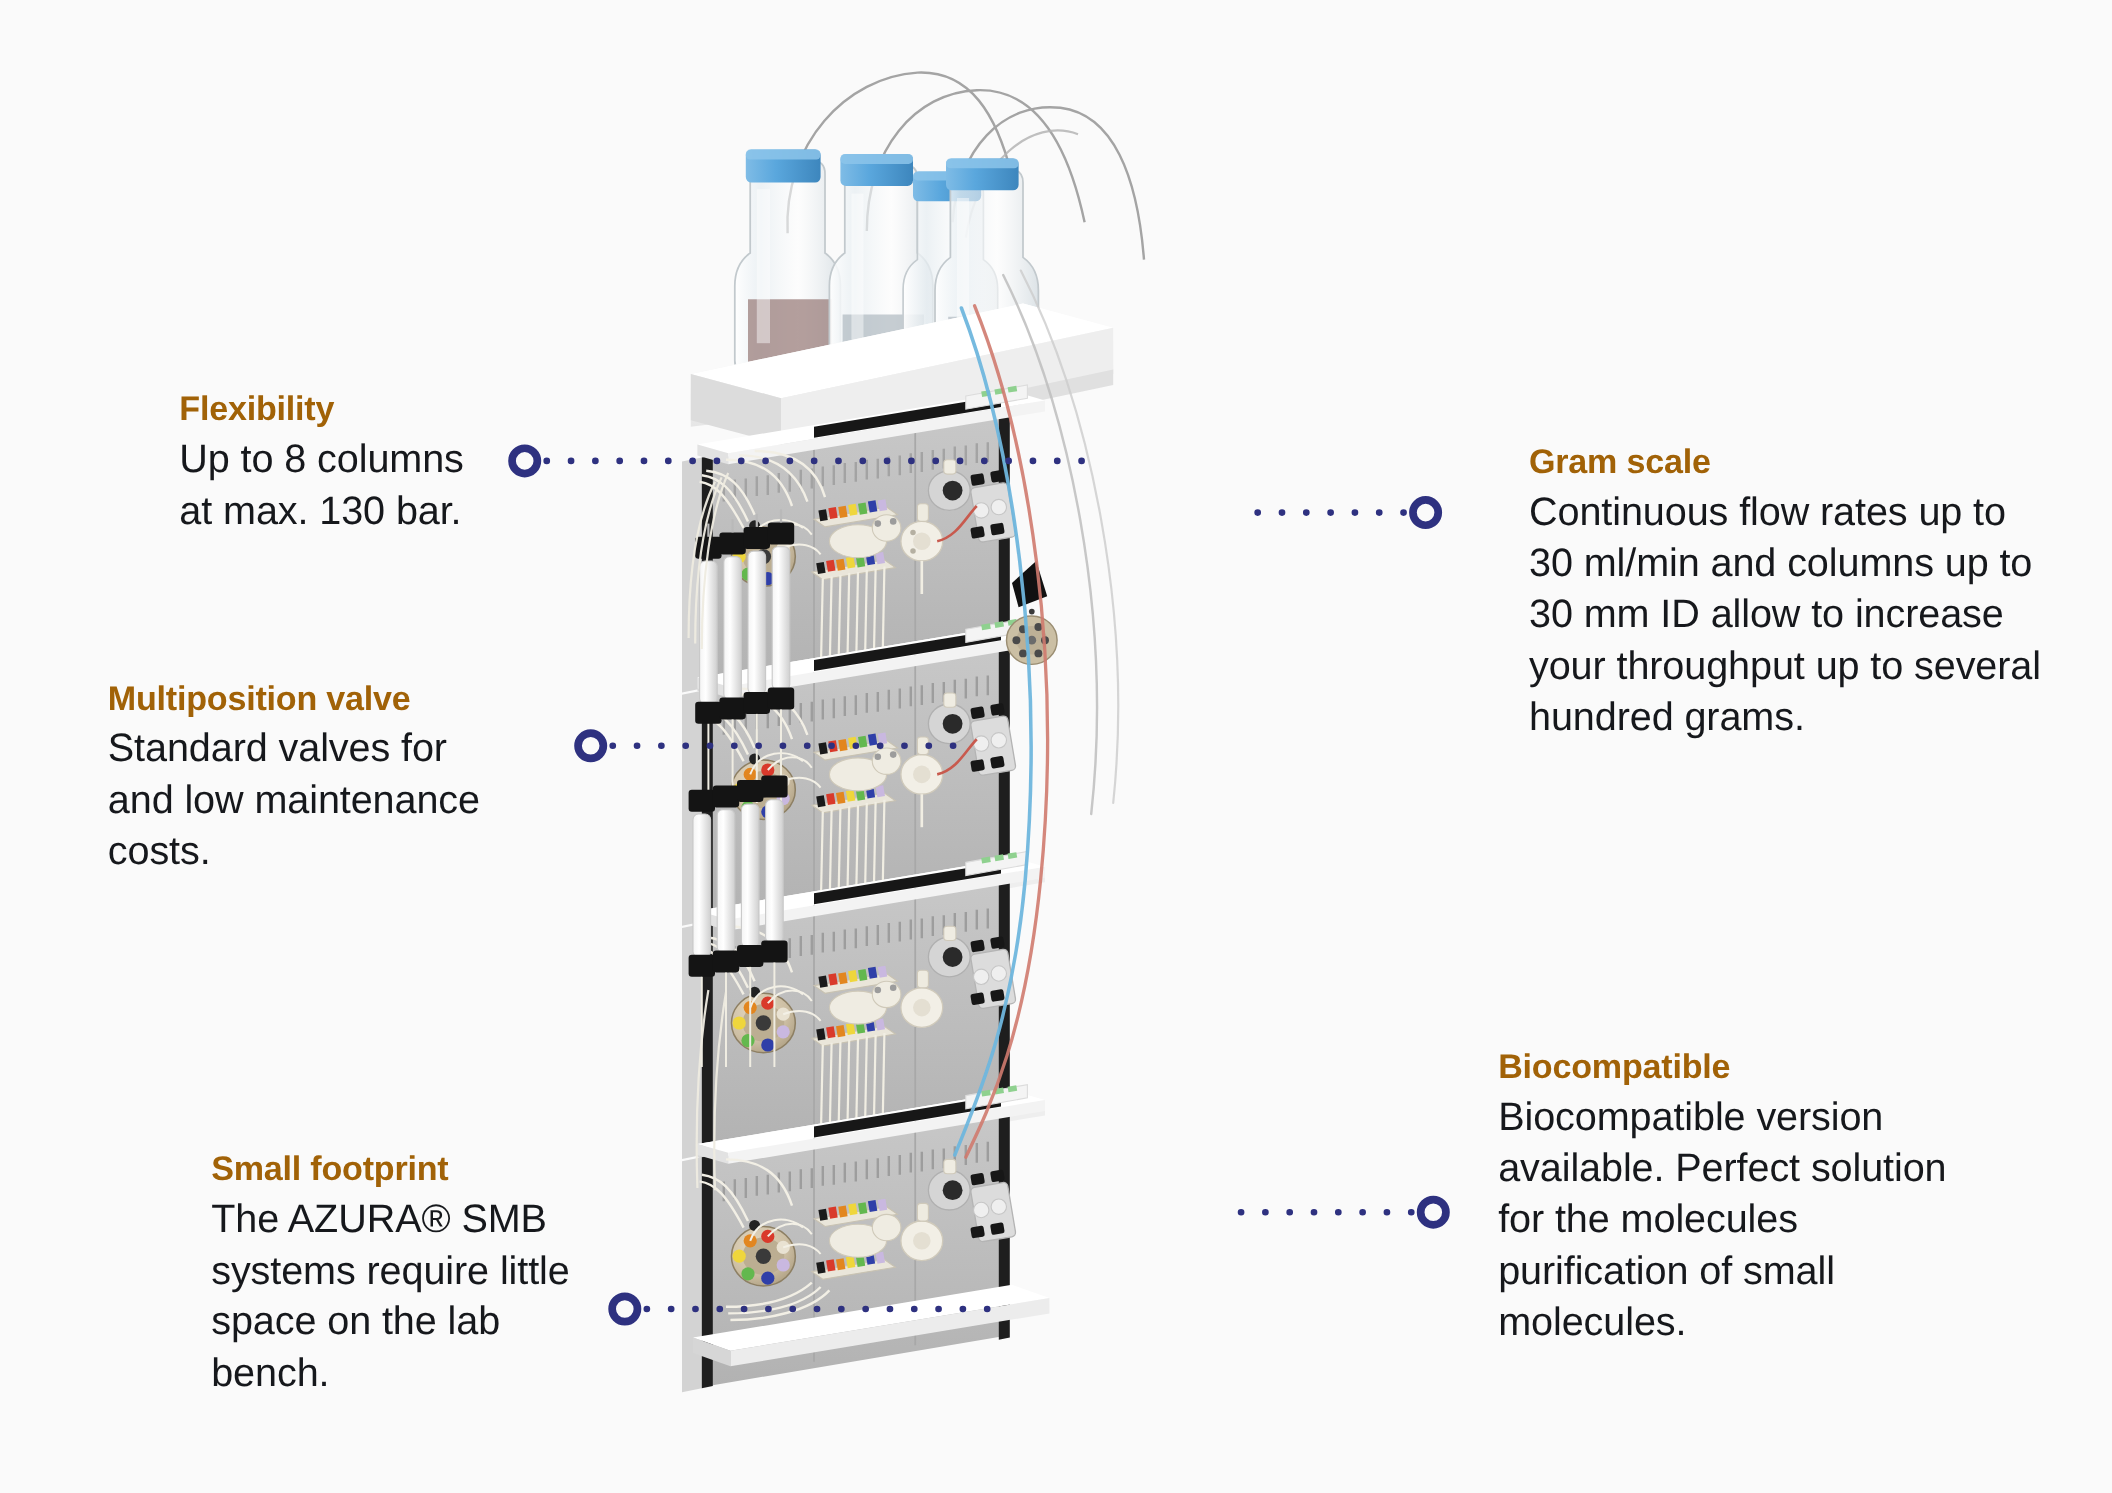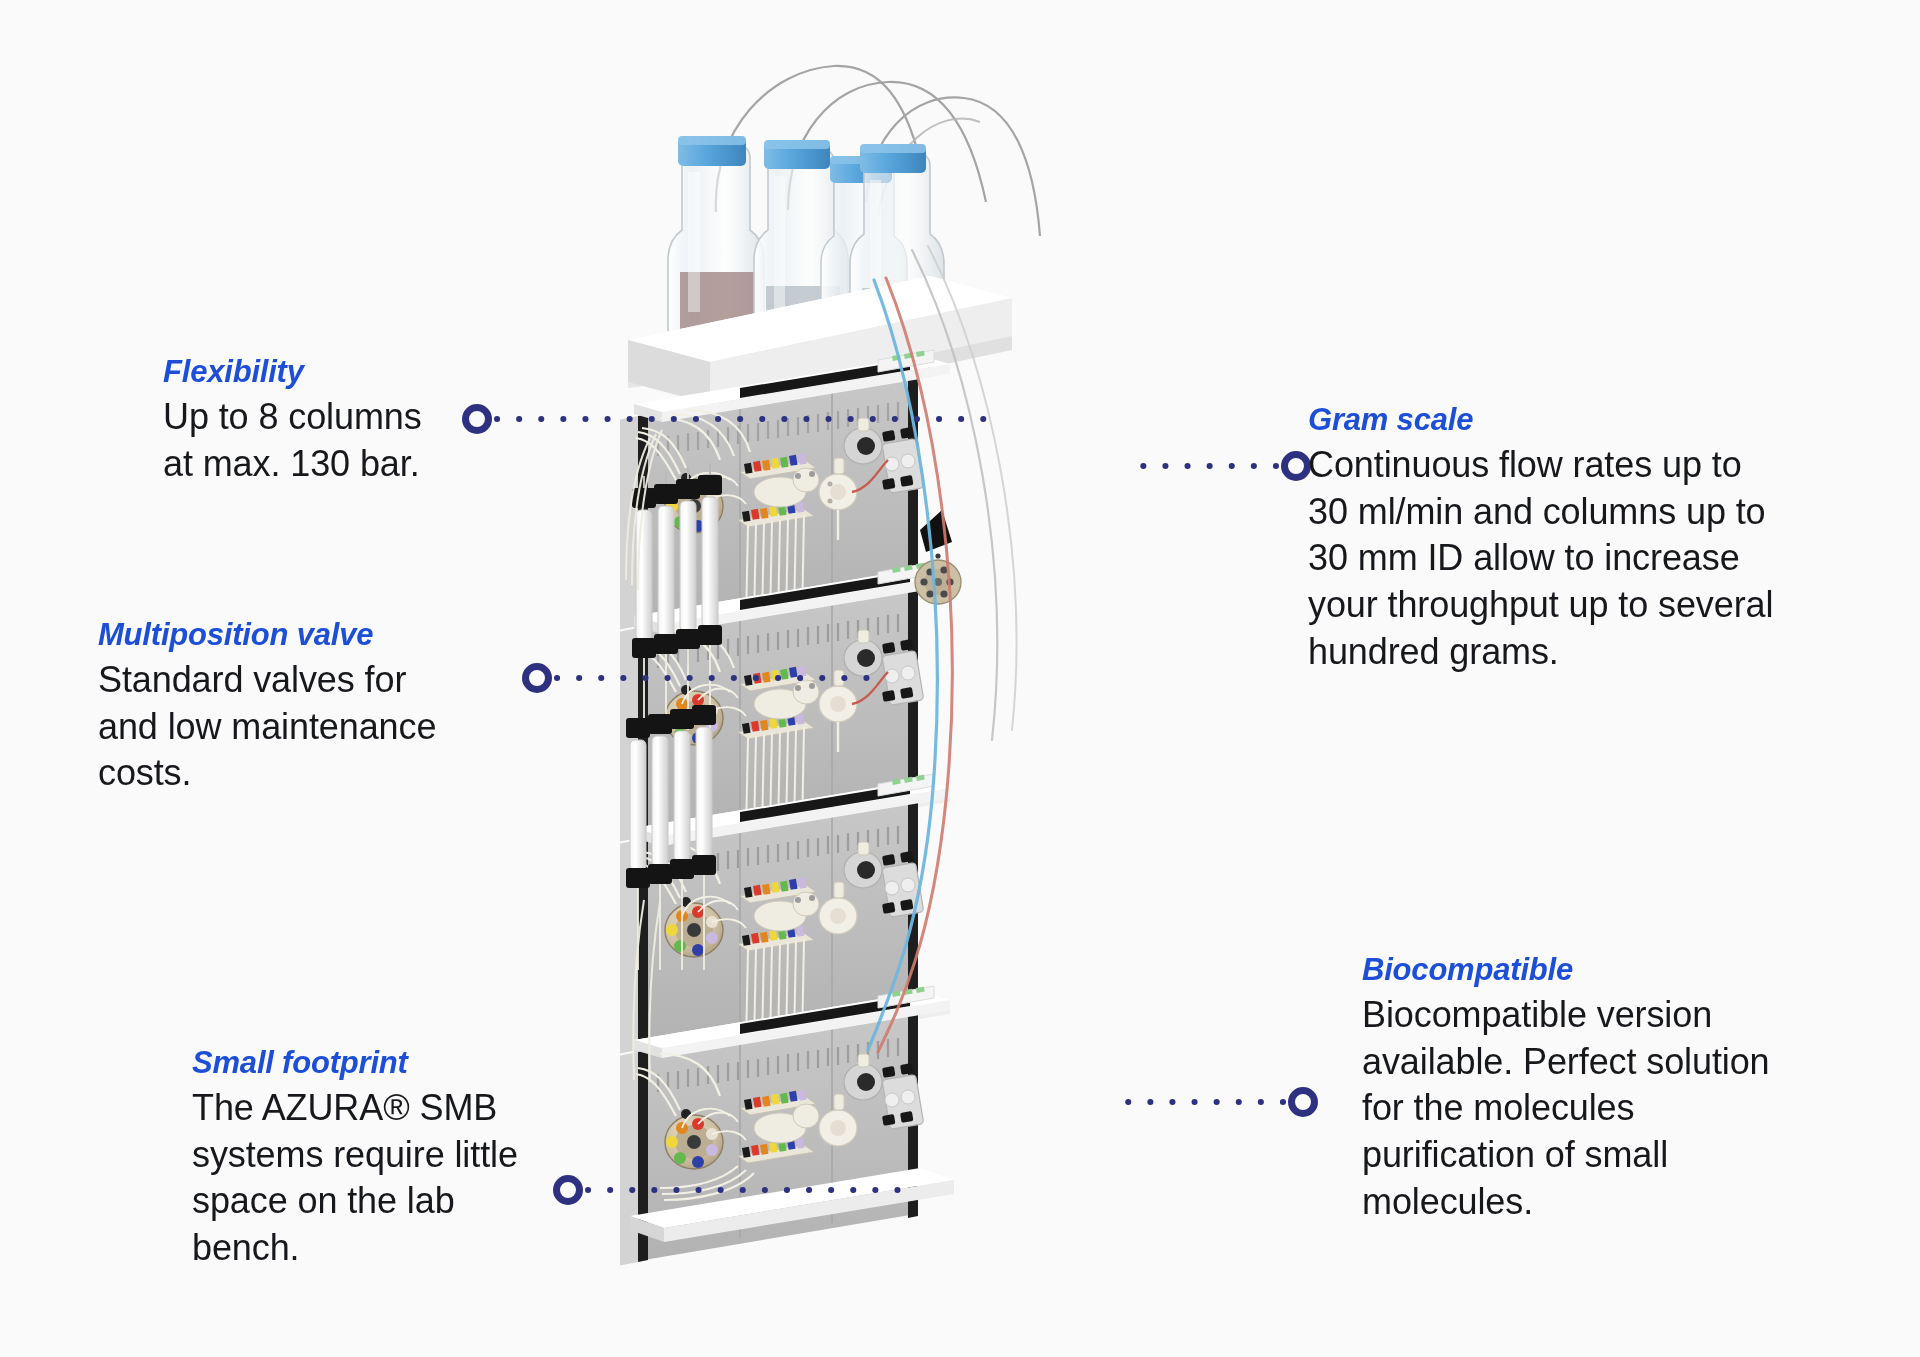--- a/index.html
+++ b/index.html
@@ -10,42 +10,41 @@
     overflow:hidden;
     position:relative;
   }
   #stage{position:absolute;left:0;top:0;width:1920px;height:1357px;}
 
   
   .callout{position:absolute;}
   .callout .c-title{
     font-size:31px;
     font-weight:bold;
-    color:#1d4ed8;
+    color:#a16207;
     letter-spacing:-0.2px;
     line-height:1.12;
     margin:0 0 4px 0;
     white-space:nowrap;
-    font-style:italic;
   }
   .callout .c-body{
     font-size:36px;
     font-weight:400;
     color:#16181c;
     line-height:1.30;
     margin:0;
     letter-spacing:-0.1px;
   }
   .callout.right .c-title,.callout.right .c-body{text-align:left;}
   .callout.left-align .c-title,.callout.left-align .c-body{text-align:left;}
 
   #co-flexibility{left:163px;top:355px;width:330px;}
   #co-multiposition{left:98px;top:618px;width:420px;}
   #co-footprint{left:192px;top:1046px;width:360px;}
-  #co-gramscale{left:1308px;top:403px;width:500px;}
+  #co-gramscale{left:1390px;top:403px;width:500px;}
   #co-biocompatible{left:1362px;top:953px;width:460px;}
 
   
   #leaders{position:absolute;left:0;top:0;width:1920px;height:1357px;pointer-events:none;}
 
   
   #instrument{position:absolute;left:620px;top:40px;width:680px;height:1230px;}
   #instrument svg{display:block;}
 </style>
 </head>

